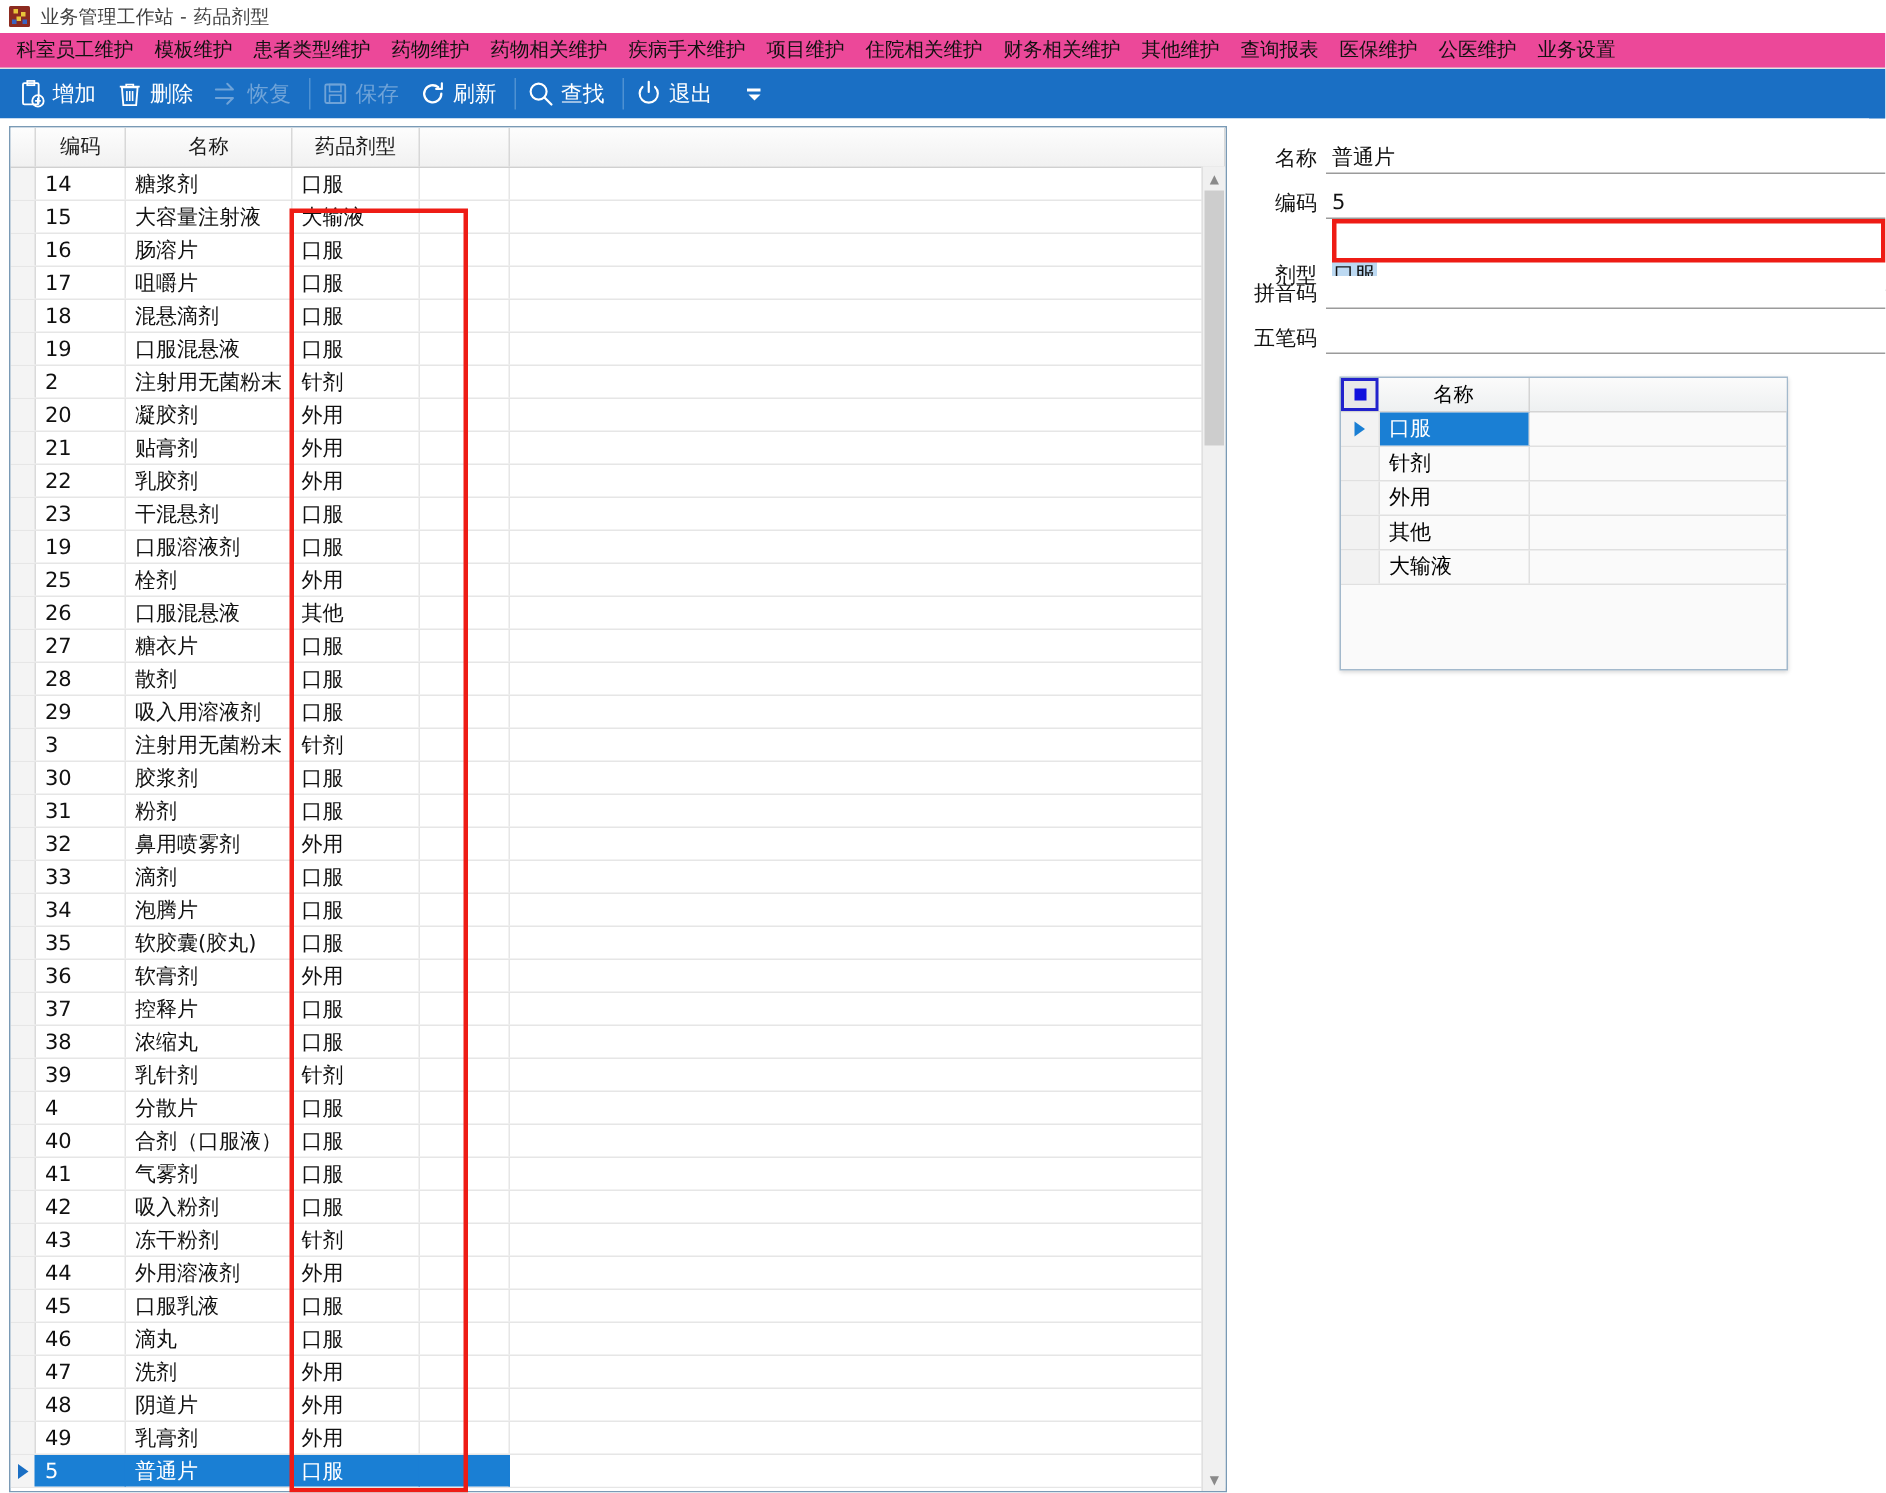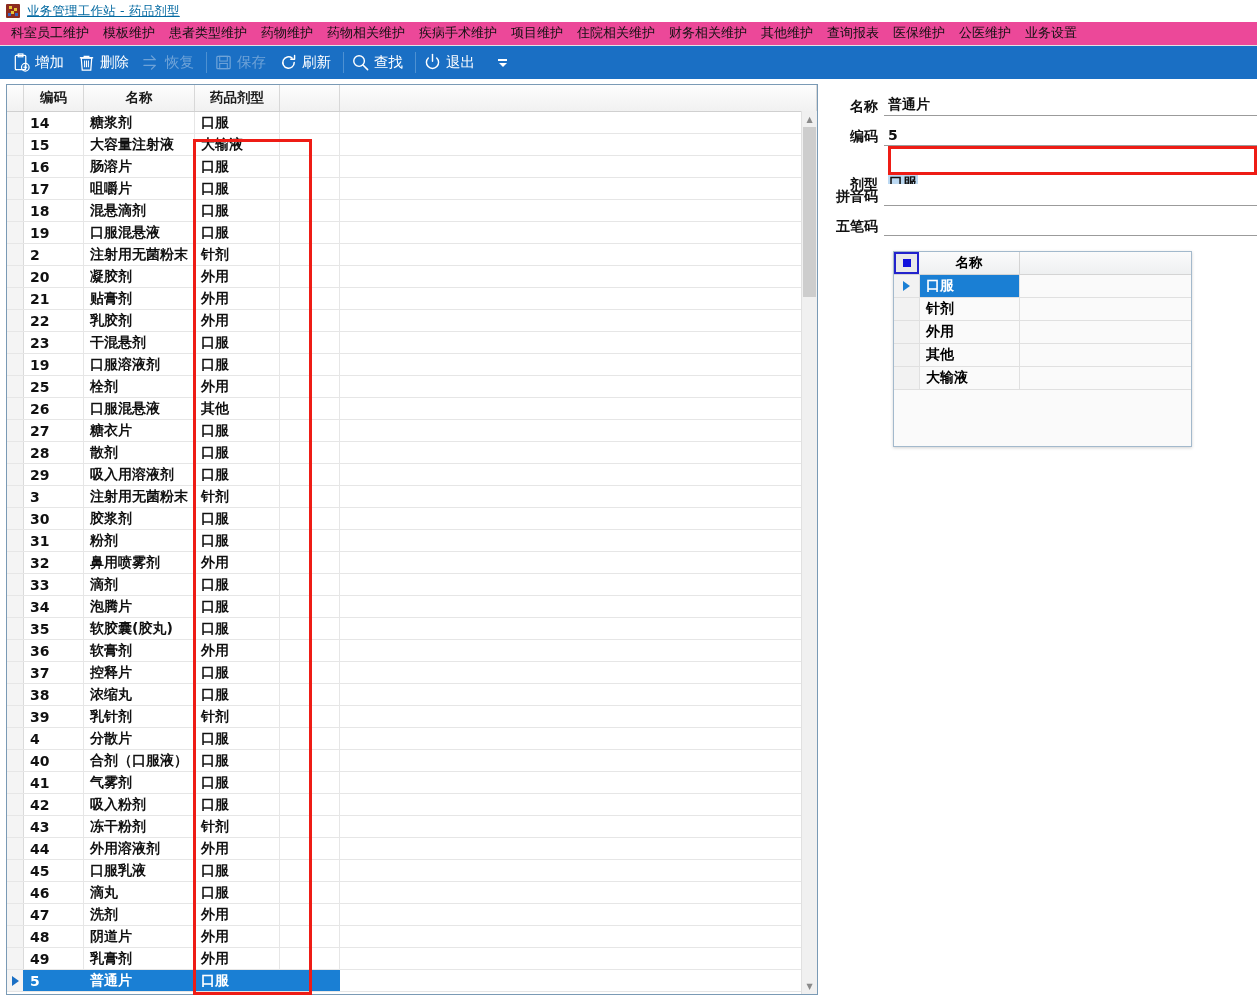--- a/index.html
+++ b/index.html
@@ -20,21 +20,21 @@
   .app-icon{
     width:14px;height:14px;flex:none;position:relative;
     background:#8c2b20;border-radius:1px;overflow:hidden;
   }
   .app-icon i{position:absolute;display:block;background:#e8c63a;width:3px;height:3px;}
   .app-icon i:nth-child(1){left:3px;top:2px;}
   .app-icon i:nth-child(2){left:8px;top:4px;}
   .app-icon i:nth-child(3){left:5px;top:7px;}
   .app-icon i:nth-child(4){left:9px;top:9px;background:#3a62c0;}
   .app-icon i:nth-child(5){left:2px;top:9px;background:#3a62c0;}
-  .title-text{font-size:12.5px;color:#0369a1;letter-spacing:.2px;text-decoration:underline;}
+  .title-text{font-size:12.5px;color:#404040;letter-spacing:.2px;}
 
   
   .menubar{
     height:23px;background:#ec4899;display:flex;align-items:center;
     padding-left:4px;border-bottom:1px solid #e2e2e2;
   }
   .menu-item{
     font-size:13px;color:#111;padding:2px 7px 3px 7px;white-space:nowrap;cursor:default;
   }
 
@@ -51,21 +51,21 @@
   .tb-ico{width:19px;height:19px;flex:none;display:block;}
   .tb-sep{width:1px;height:21px;background:#4e91d2;margin:0 3px;}
   .tb-overflow{
     margin-left:8px;color:#fff;display:flex;flex-direction:column;gap:2px;align-items:center;
     padding:0 6px;
   }
   .tb-overflow .bar{width:9px;height:2px;background:#fff;display:block;}
   .tb-overflow .car{width:0;height:0;border-left:4px solid transparent;border-right:4px solid transparent;border-top:4px solid #fff;display:block;}
 
   
-  .content{position:absolute;left:0;top:79px;width:1246px;height:916px;background:#fff;font-weight:bold;}
+  .content{position:absolute;left:0;top:79px;width:1246px;height:916px;background:#fff;}
 
   
   .grid-wrap{
     position:absolute;left:6px;top:5px;width:812px;height:911px;
     border:1px solid #7a9ab5;background:#fff;box-sizing:border-box;
     display:flex;flex-direction:column;overflow:hidden;
   }
   .grid-head{
     display:flex;height:26px;flex:none;
     background:linear-gradient(#fdfdfd,#f1f1f1);

